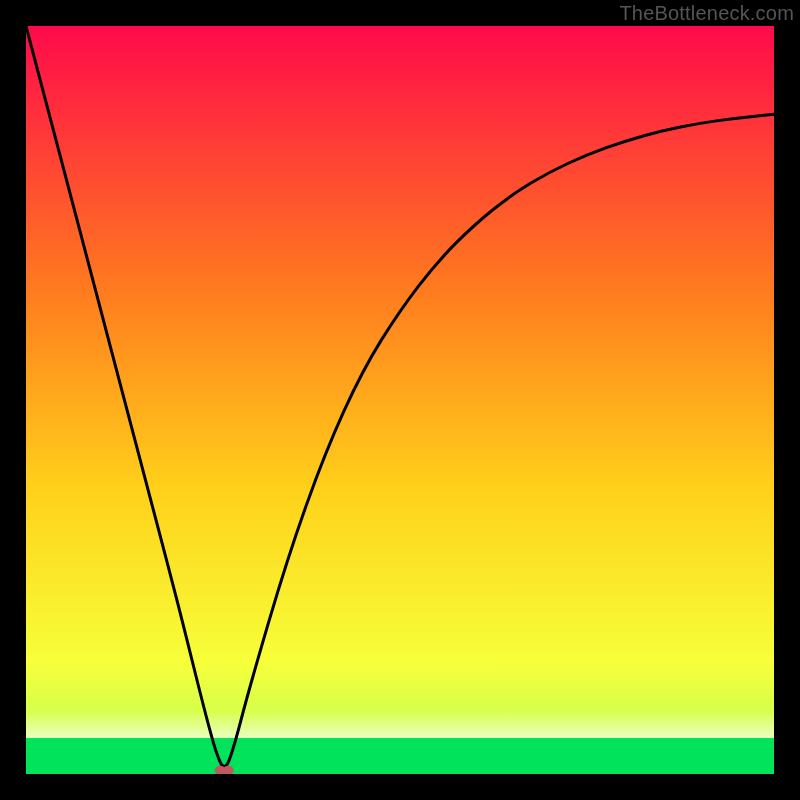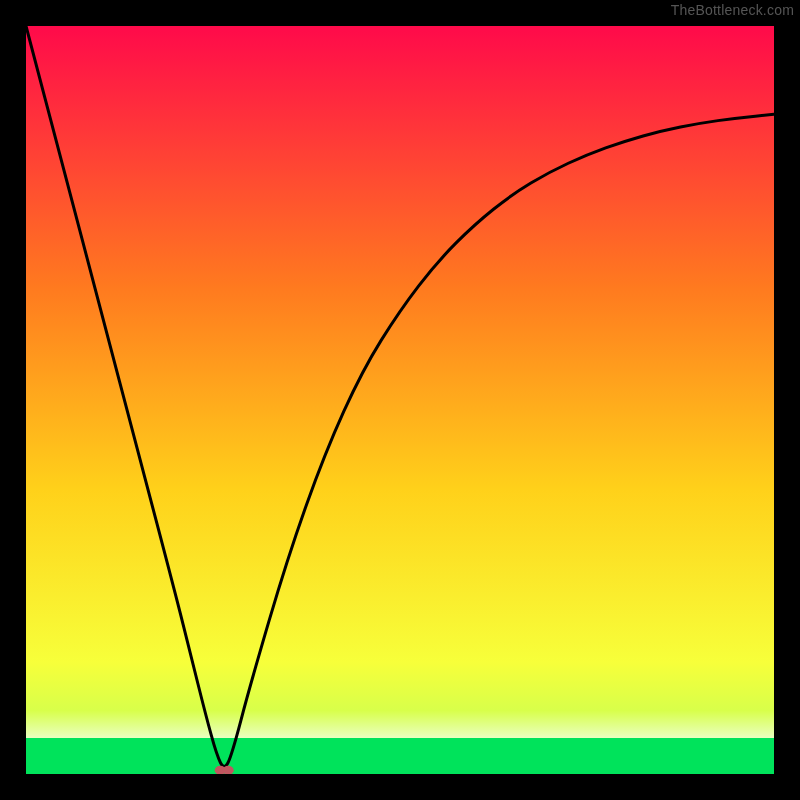--- a/index.html
+++ b/index.html
@@ -24,21 +24,21 @@
     left: 0;
     top: 0;
     width: 748px;
     height: 748px;
   }
   .watermark {
     position: absolute;
     top: 2px;
     right: 6px;
     color: #555;
-    font-size: 14px;
+    font-size: 20px;
     letter-spacing: 0.2px;
     font-weight: 400;
   }
   svg {
     display: block;
   }
 </style>
 </head>
 <body>
 

